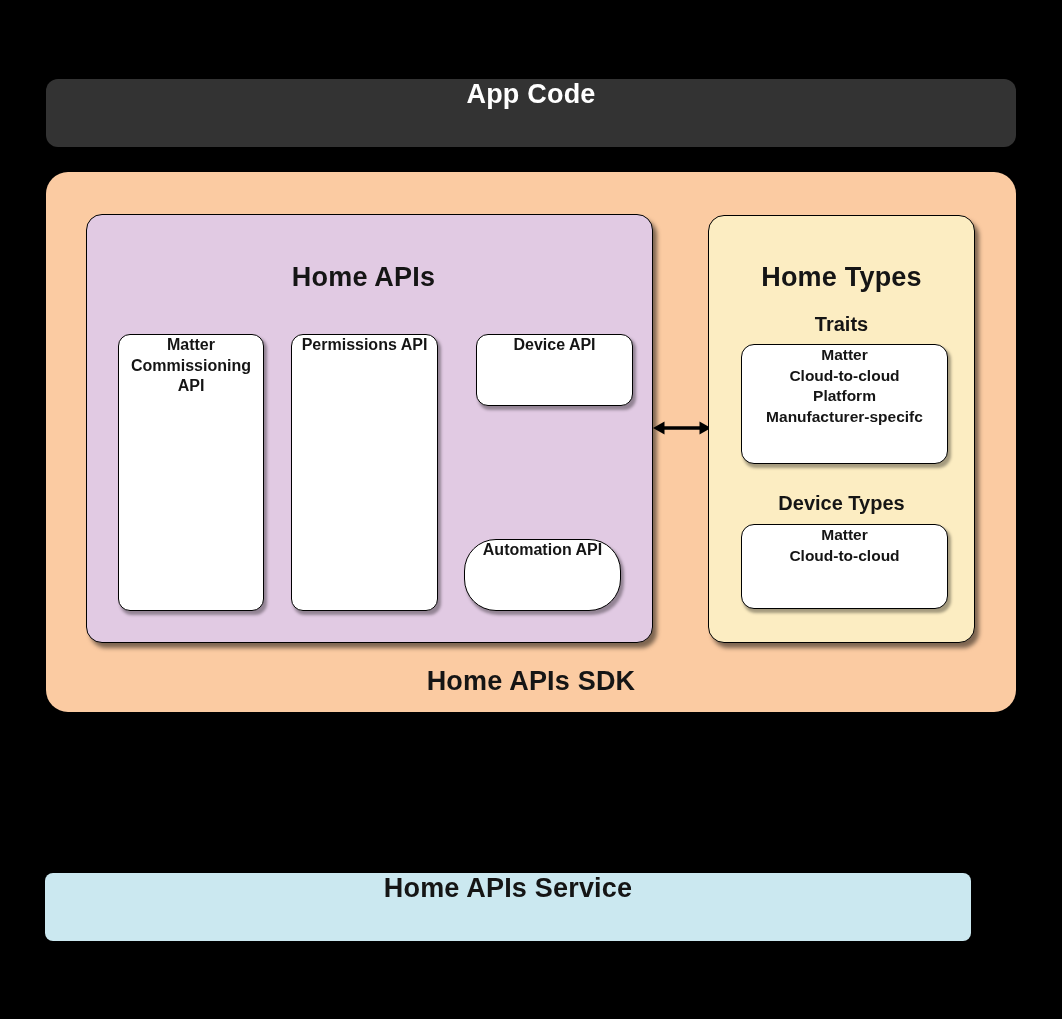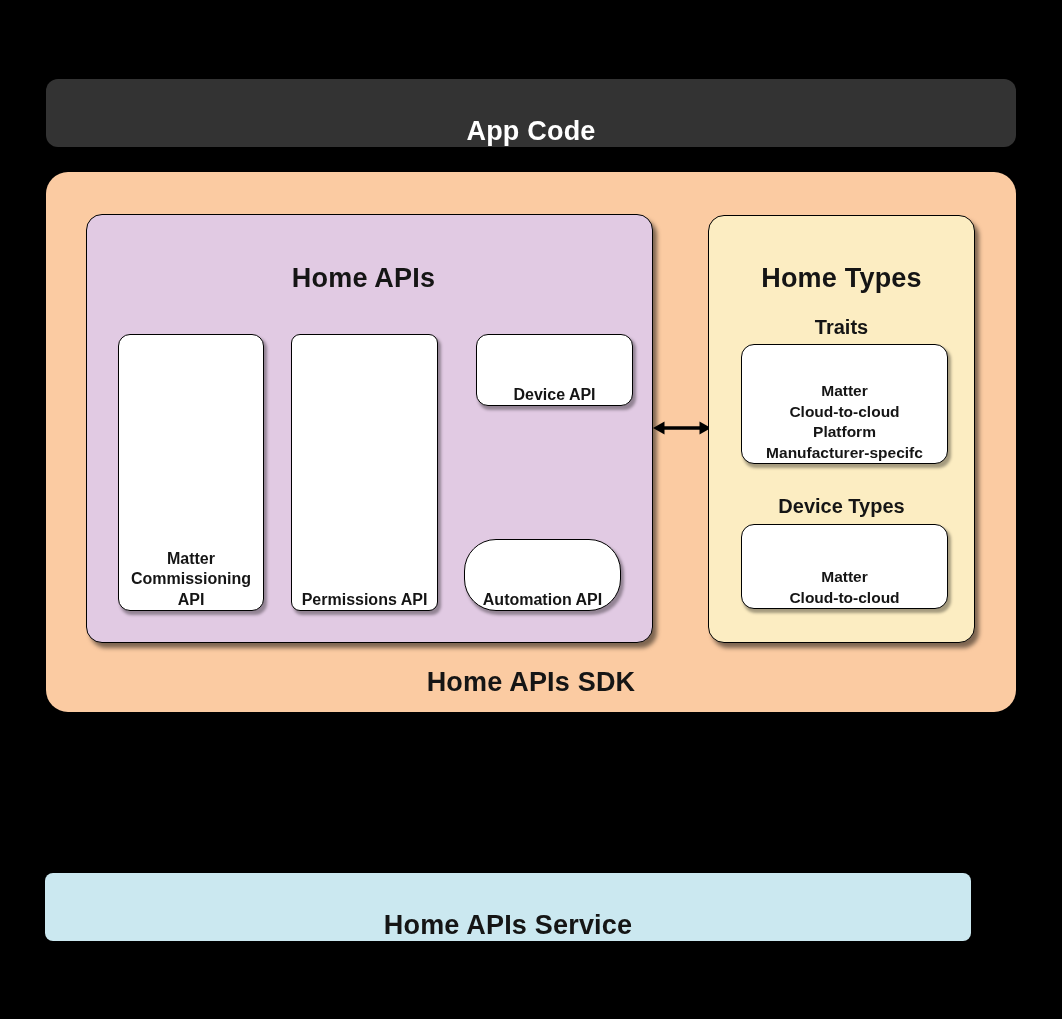--- a/index.html
+++ b/index.html
@@ -8,21 +8,21 @@
     --service-bg:#cbe8f0; --card-bg:#ffffff; --outline:#000000; --text:#151515;
   }
   *{margin:0;padding:0;box-sizing:border-box;}
   html,body{width:1062px;height:1019px;}
   body{
     background:var(--background);
     font-family:"Liberation Sans","DejaVu Sans",sans-serif;
     position:relative;overflow:hidden;color:var(--text);
   }
   .abs{position:absolute;}
-  .center-text{display:flex;align-items:flex-end;justify-content:center;text-align:center;}
+  .center-text{display:flex;align-items:flex-start;justify-content:center;text-align:center;}
   .big-title{font-size:27px;font-weight:700;letter-spacing:.2px;}
   .sub-title{font-size:20px;font-weight:700;}
   .pre{white-space:pre-line;}
 
   .app-code{left:46px;top:79px;width:970px;height:68px;border-radius:12px;
     background:var(--app-code-bg);color:var(--app-code-text);
     box-shadow:3px 4px 5px rgba(0,0,0,.55);}
   .sdk{left:46px;top:172px;width:970px;height:540px;border-radius:22px;
     background:var(--sdk-bg);box-shadow:3px 4px 5px rgba(0,0,0,.55);}
 
@@ -34,21 +34,21 @@
     background:var(--home-types-bg);border:1.5px solid var(--outline);
     box-shadow:4px 5px 4px rgba(0,0,0,.5);padding-left:16px;}
   .home-types-title{left:0;right:0;top:46px;height:32px;}
   .traits-heading{left:0;right:0;top:97px;height:26px;}
   .device-types-heading{left:0;right:0;top:276px;height:26px;}
 
   .card{background:var(--card-bg);border:1.3px solid var(--outline);border-radius:12px;
     box-shadow:2.5px 3.5px 3px rgba(0,0,0,.35);
     font-weight:700;font-size:16px;line-height:20.5px;}
   .card-matter{left:31px;top:119px;width:146px;height:277px;}
-  .card-permissions{left:204px;top:119px;width:147px;height:277px;border-radius:9px;}
+  .card-permissions{left:204px;top:119px;width:147px;height:277px;}
   .card-device{left:389px;top:119px;width:157px;height:72px;}
   .card-structure{left:377px;top:221px;width:157px;height:72px;}
   .card-automation{left:377px;top:324px;width:157px;height:72px;border-radius:32px;}
   .card-traits{left:32px;top:128px;width:207px;height:120px;font-size:15.5px;border-radius:13px;}
   .card-device-types{left:32px;top:308px;width:207px;height:85px;font-size:15.5px;border-radius:13px;}
 
   .sdk-label{left:0;right:0;top:494px;height:32px;}
   .arrow{left:606px;top:247px;width:60px;height:18px;}
   .service{left:45px;top:873px;width:926px;height:68px;border-radius:8px;
     background:var(--service-bg);box-shadow:3px 4px 5px rgba(0,0,0,.55);}

